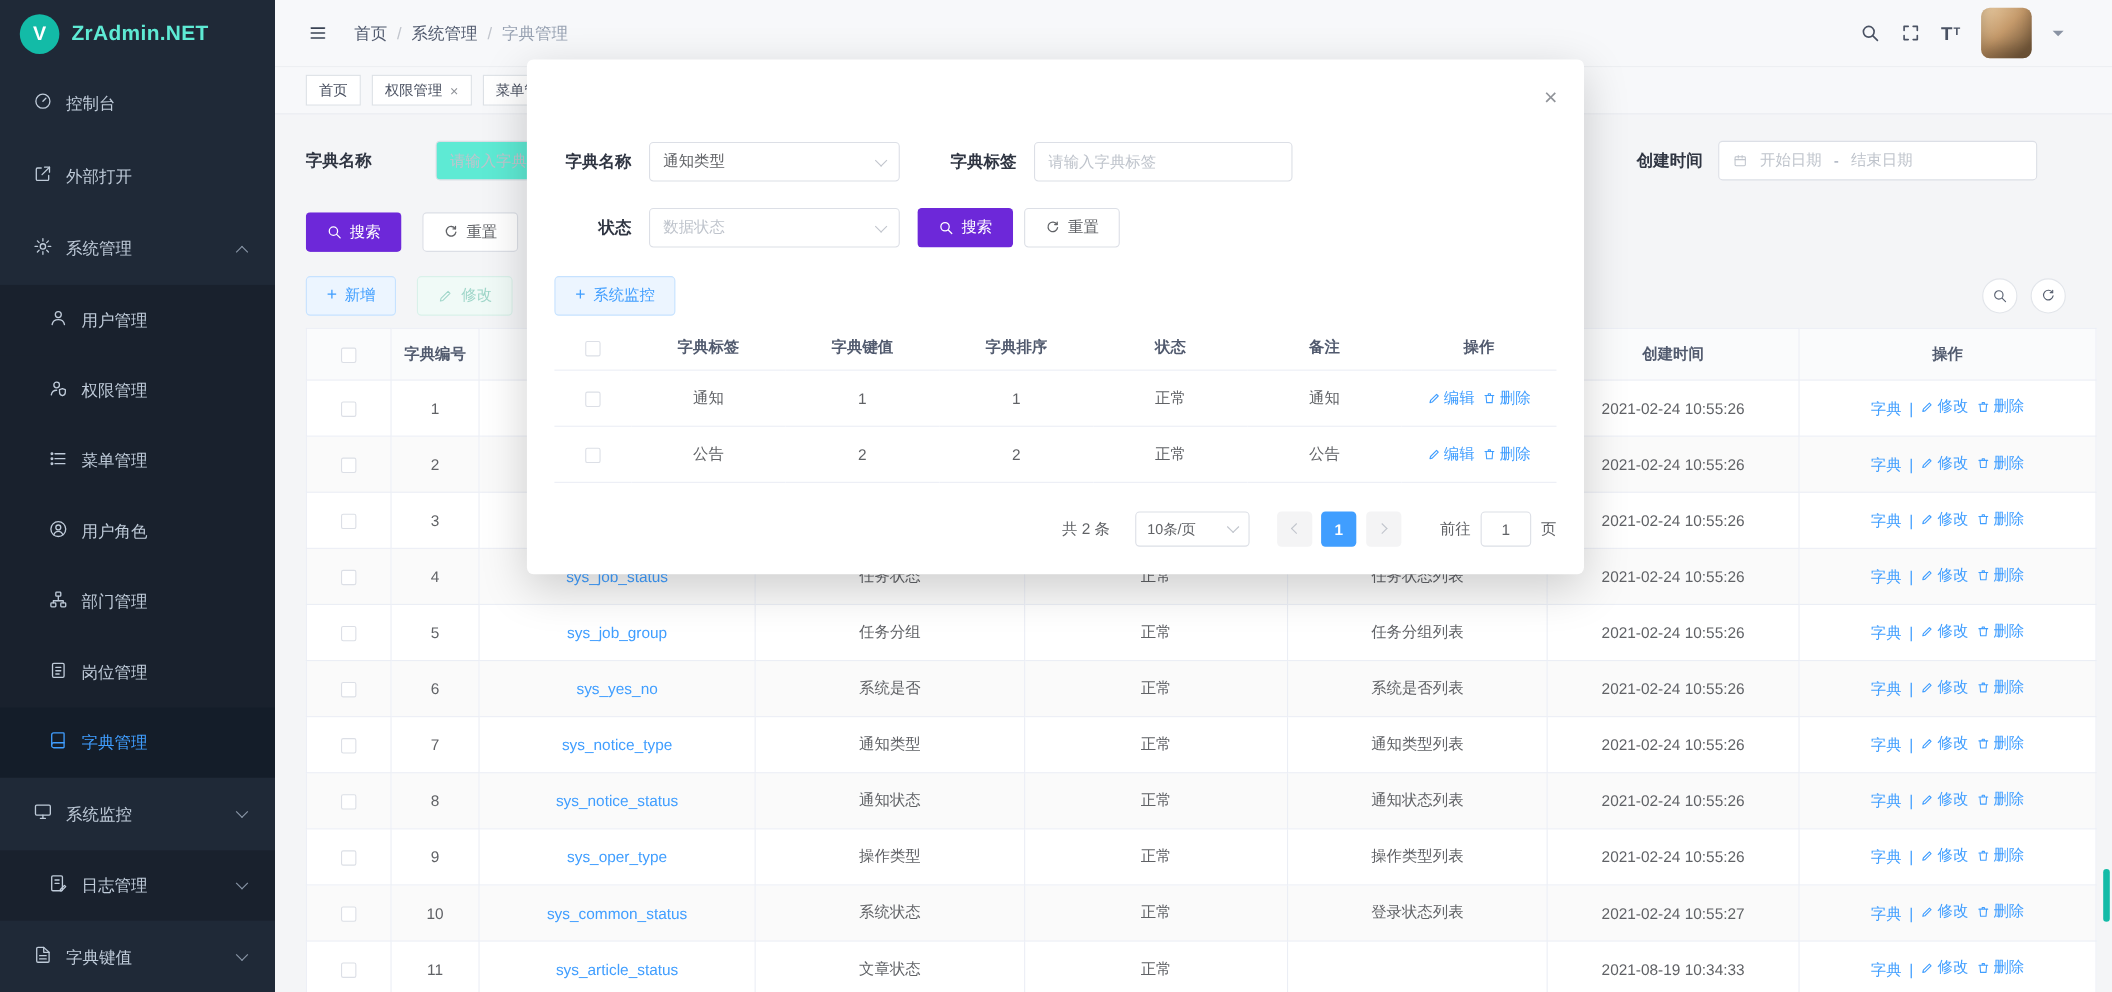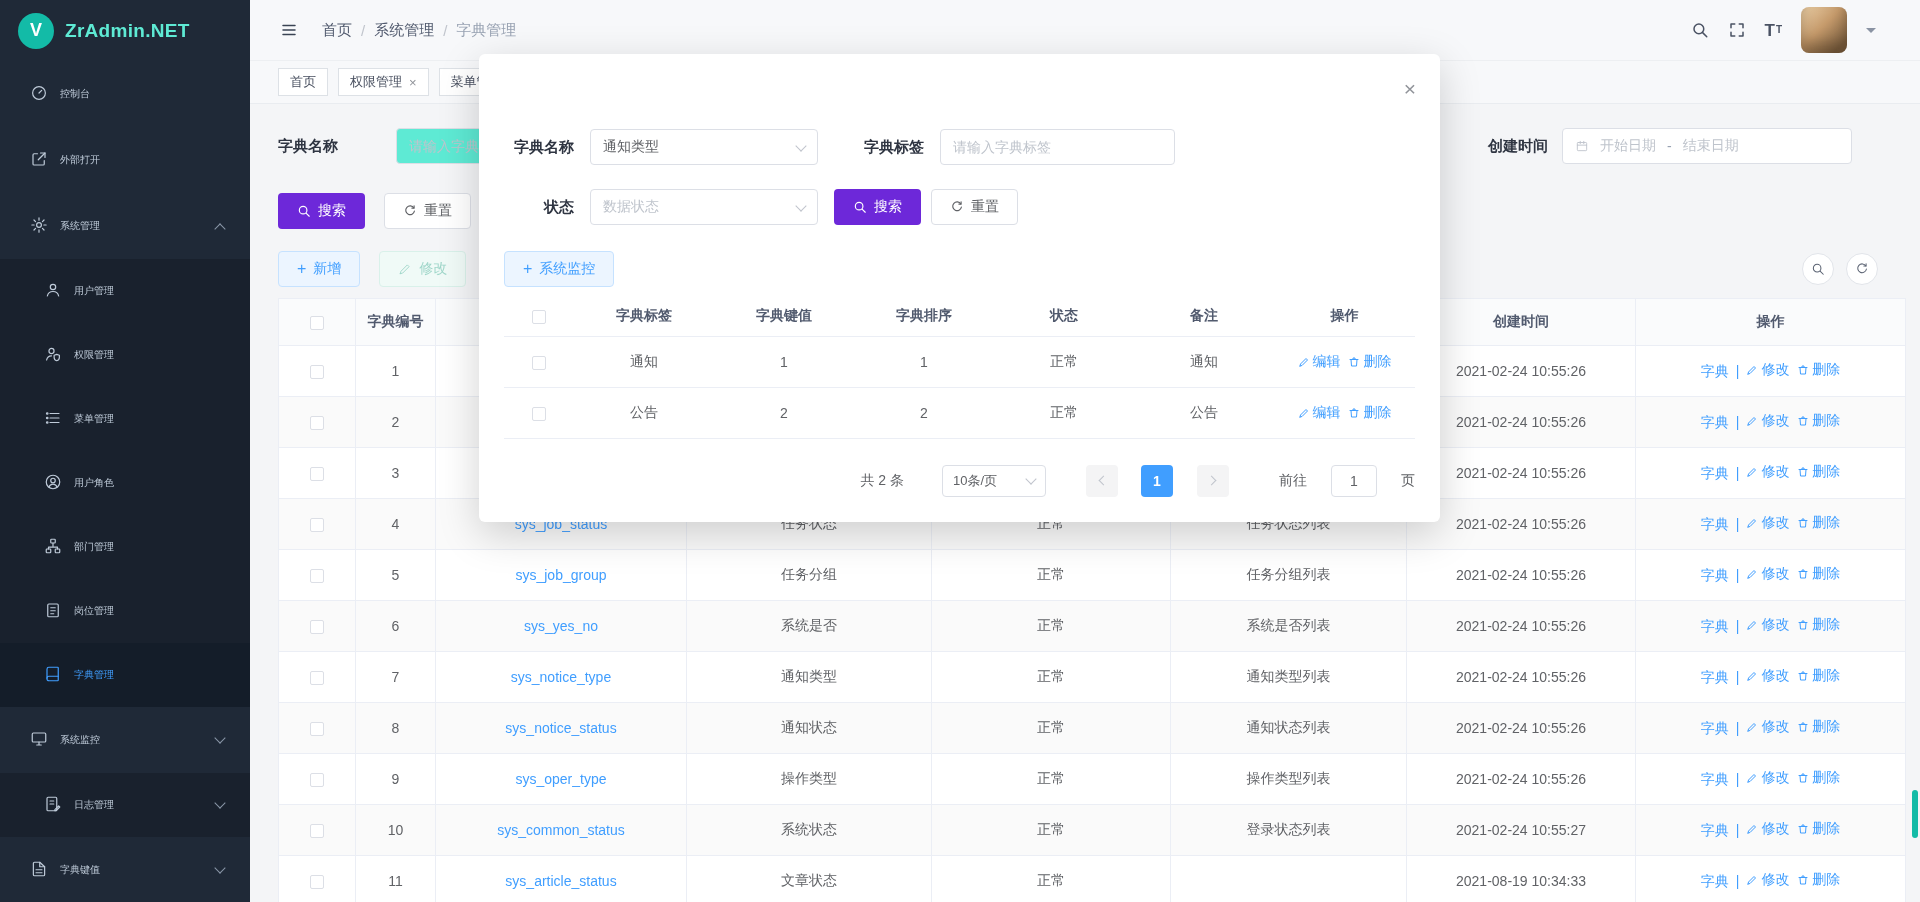--- a/index.html
+++ b/index.html
@@ -8,21 +8,21 @@
   .i18{width:18px;height:18px;fill:none;stroke:currentColor;stroke-width:1.6;stroke-linecap:round;stroke-linejoin:round;flex:none;}
   .i14{width:14px;height:14px;fill:none;stroke:currentColor;stroke-width:2;stroke-linecap:round;stroke-linejoin:round;flex:none;}
   .i12{width:12px;height:12px;fill:none;stroke:currentColor;stroke-width:2;stroke-linecap:round;stroke-linejoin:round;flex:none;vertical-align:-1px;}
 
   
   .sidebar{position:absolute;left:0;top:0;width:250px;height:902px;background:#1f2937;display:flex;flex-direction:column;z-index:5;}
   .logo{height:61px;display:flex;align-items:center;gap:11px;padding-left:18px;flex:none;}
   .logo-circle{width:36px;height:36px;border-radius:50%;background:#13bba7;color:#fff;font-weight:700;font-size:18px;display:flex;align-items:center;justify-content:center;}
   .logo-text{color:#5eead4;font-size:19px;font-weight:700;letter-spacing:.3px;}
   .menu{flex:1;overflow:hidden;}
-  .mi{height:66px;display:flex;align-items:center;gap:12px;padding-left:30px;color:#bfcbd9;font-size:10px;position:relative;cursor:pointer;}
+  .mi{height:66px;display:flex;align-items:center;gap:12px;padding-left:30px;color:#bfcbd9;font-size:15px;position:relative;cursor:pointer;}
   .mi.sub{height:64px;padding-left:44px;background:rgba(0,0,0,.18);}
   .mi.active{color:#409eff;background:#141d29;}
   .chv{width:8px;height:8px;border-right:1.6px solid currentColor;border-bottom:1.6px solid currentColor;display:inline-block;}
   .chv.up{transform:rotate(-135deg);margin-top:5px;}
   .chv.down{transform:rotate(45deg);margin-top:-4px;}
   .mi .side-chv{position:absolute;right:26px;color:#8a97a8;}
 
   
   .main{position:absolute;left:250px;top:0;right:0;height:902px;}
   .topbar{height:61px;background:#f7f8fa;border-bottom:1px solid #edeff2;display:flex;align-items:center;}
@@ -89,21 +89,21 @@
   .dsel .val{color:#606266;}
   .dsel .ph{color:#bfc4cc;}
   .dsel .chv{color:#c0c4cc;margin-top:-3px;}
   .dinput{width:235px;height:36px;border:1px solid #dcdfe6;border-radius:4px;padding:0 12px;font-size:14px;color:#606266;outline:none;flex:none;}
   .dinput::placeholder{color:#bfc4cc;}
   .lbl2{margin-left:36px;}
   .addrow{margin-top:26px;}
   table.dgrid{margin-top:9px;width:100%;table-layout:fixed;border-collapse:collapse;font-size:14px;color:#606266;}
   .dgrid th{height:40px;font-weight:700;color:#515a6e;border-bottom:1px solid #ebeef5;text-align:center;}
   .dgrid td{height:51px;text-align:center;border-bottom:1px solid #ebeef5;white-space:nowrap;}
-  .dpager{margin-top:26px;display:flex;align-items:center;justify-content:flex-end;gap:24px;font-size:14px;color:#606266;}
+  .dpager{margin-top:26px;display:flex;align-items:center;justify-content:flex-end;gap:9px;font-size:14px;color:#606266;}
   .psel{width:104px;height:32px;border:1px solid #dcdfe6;border-radius:4px;display:flex;align-items:center;justify-content:space-between;padding:0 10px;font-size:13px;color:#606266;cursor:pointer;margin-left:14px;}
   .pbtn{min-width:32px;height:32px;border:none;border-radius:4px;background:#f4f4f5;display:flex;align-items:center;justify-content:center;color:#c0c4cc;cursor:pointer;font-size:14px;font-family:inherit;}
   .pbtn .chv{border-width:0 1.8px 1.8px 0;border-style:solid;border-color:currentColor;width:7px;height:7px;}
   .chv.left{transform:rotate(135deg);margin-left:3px;}
   .chv.right{transform:rotate(-45deg);margin-right:3px;}
   .pbtn.cur{background:#409eff;color:#fff;font-weight:700;margin-left:-1px;}
   .goto-in{width:46px;height:32px;border:1px solid #dcdfe6;border-radius:4px;text-align:center;font-size:14px;color:#606266;outline:none;}
   .goto-lbl{margin-left:26px;}
 
   

